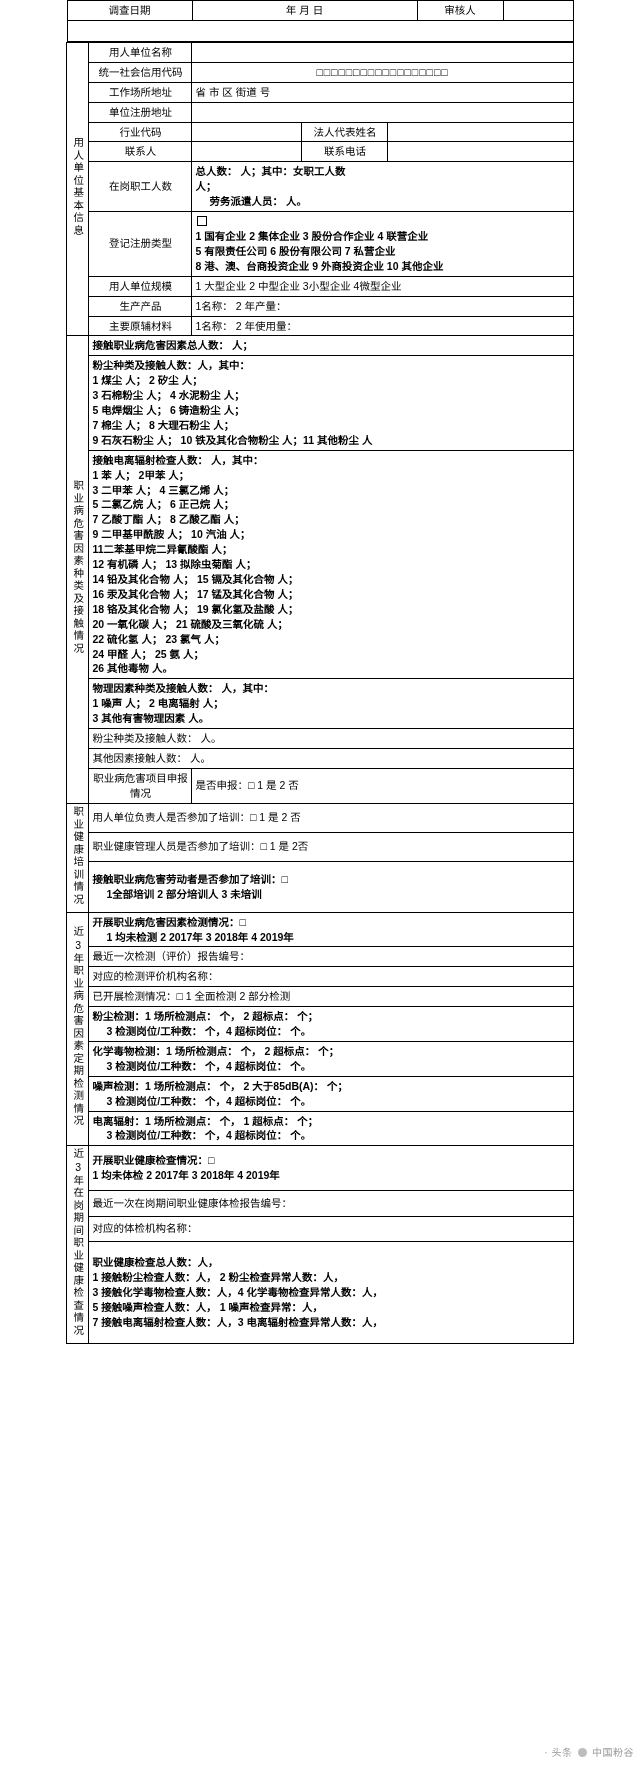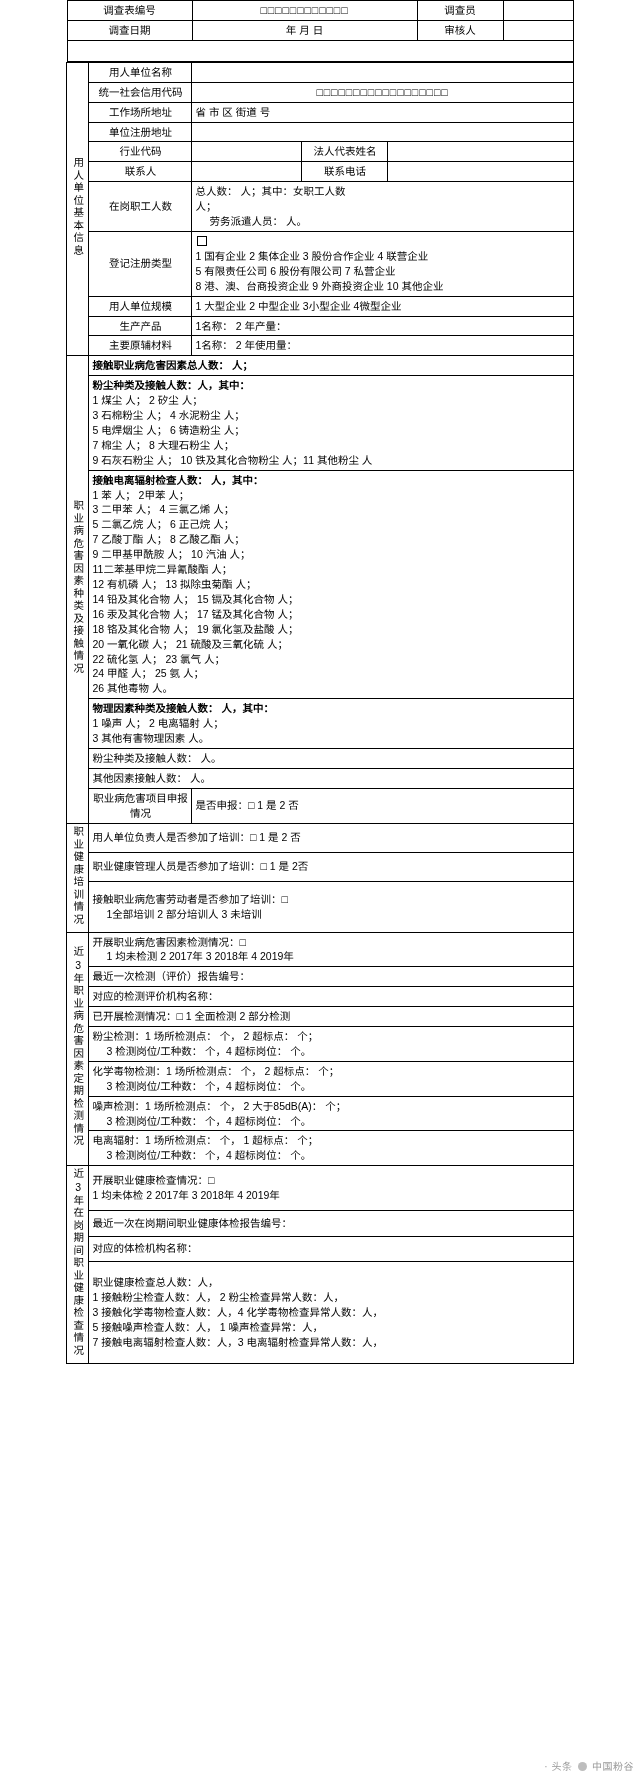--- a/index.html
+++ b/index.html
@@ -55,25 +55,25 @@
     line-height: 1;
   }
   td.vcell {
     width: 22px;
     text-align: center;
     vertical-align: middle;
     padding: 2px 0;
   }
   .boxes { letter-spacing: 1px; font-size: 11px; }
   .gap-row td { border: 1px solid #000; height: 16px; }
-  .list-line { display: block; }
+  .list-line { display: block; font-weight: bold; }
   .watermark {
     position: absolute;
     right: 6px;
-    bottom: 0;
+    bottom: 14px;
     font-size: 10px;
     color: #9a9a9a;
     letter-spacing: 0.5px;
   }
   .wm-icon {
     display: inline-block;
     width: 9px; height: 9px;
     border-radius: 50%;
     background: #bdbdbd;
     vertical-align: -1px;
@@ -95,26 +95,20 @@
 
 
   <table class="form">
     <colgroup>
       <col style="width:125px">
         <col style="width:225px">
         <col style="width:86px">
         <col style="width:70px">
     </colgroup>
     <tbody>
-      <tr>
-        <td class="c">调查表编号</td>
-        <td class="c boxes">□□□□□□□□□□□□</td>
-        <td class="c">调查员</td>
-        <td class="c"></td>
-      </tr>
       <tr>
         <td class="c">调查日期</td>
         <td class="c">年        月        日</td>
         <td class="c">审核人</td>
         <td class="c"></td>
       </tr>
       <tr class="gap-row">
         <td colspan="4"></td>
       </tr>
     </tbody>

